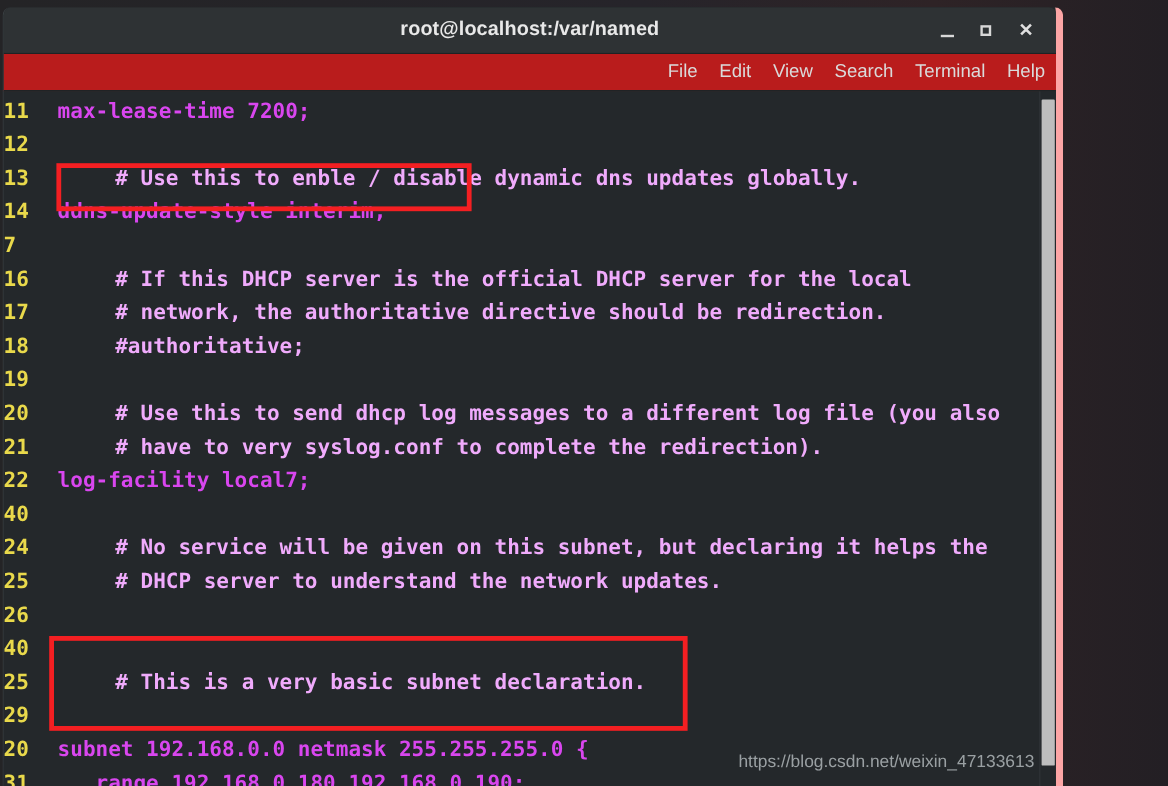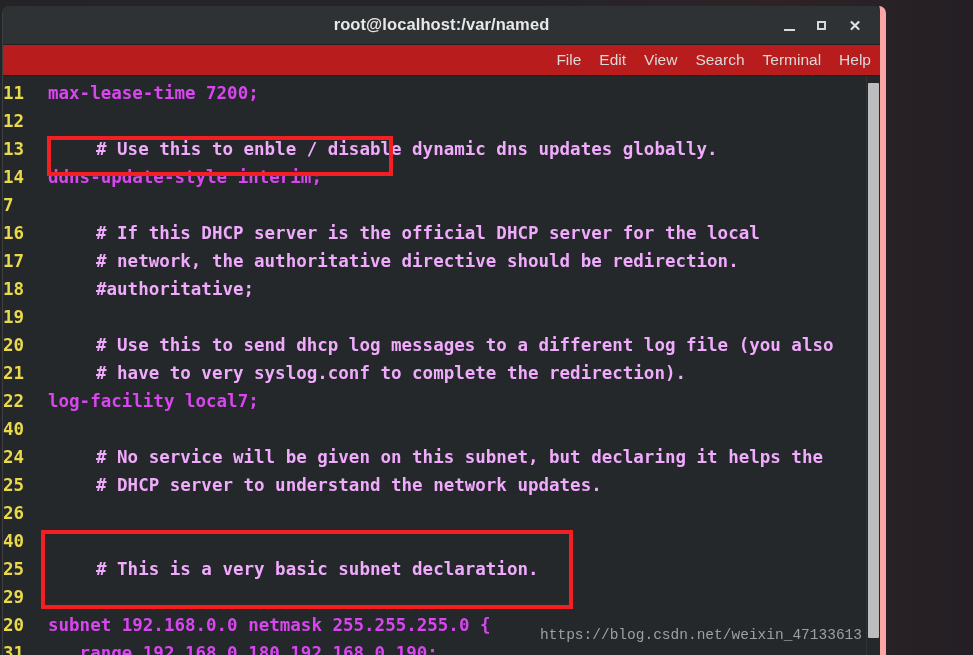--- a/index.html
+++ b/index.html
@@ -163,21 +163,21 @@
     width: 532px;
     height: 79px;
   }
 
   
   #watermark {
     position: absolute;
     right: 18px;
     bottom: 13px;
     color: #9aa0a3;
-    font-family: Liberation Mono, monospace;
+    font-family: Liberation Sans, sans-serif;
     font-size: 14.5px;
     white-space: nowrap;
   }
 
   
   #scrollbar-track {
     position: absolute;
     right: 0;
     top: 0;
     width: 14px;

